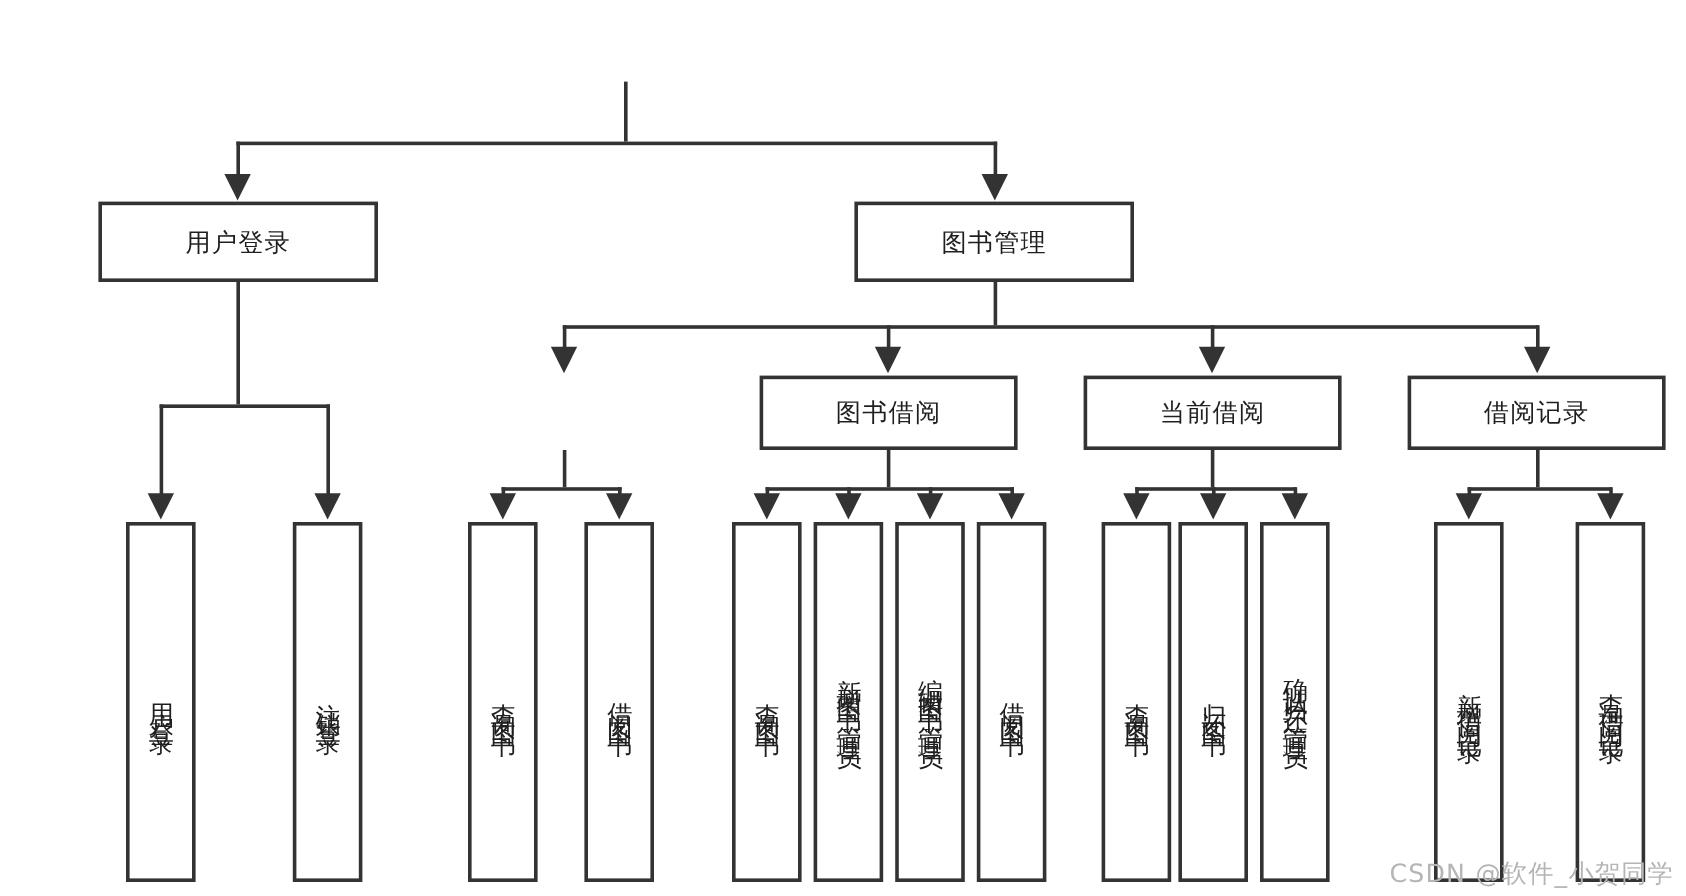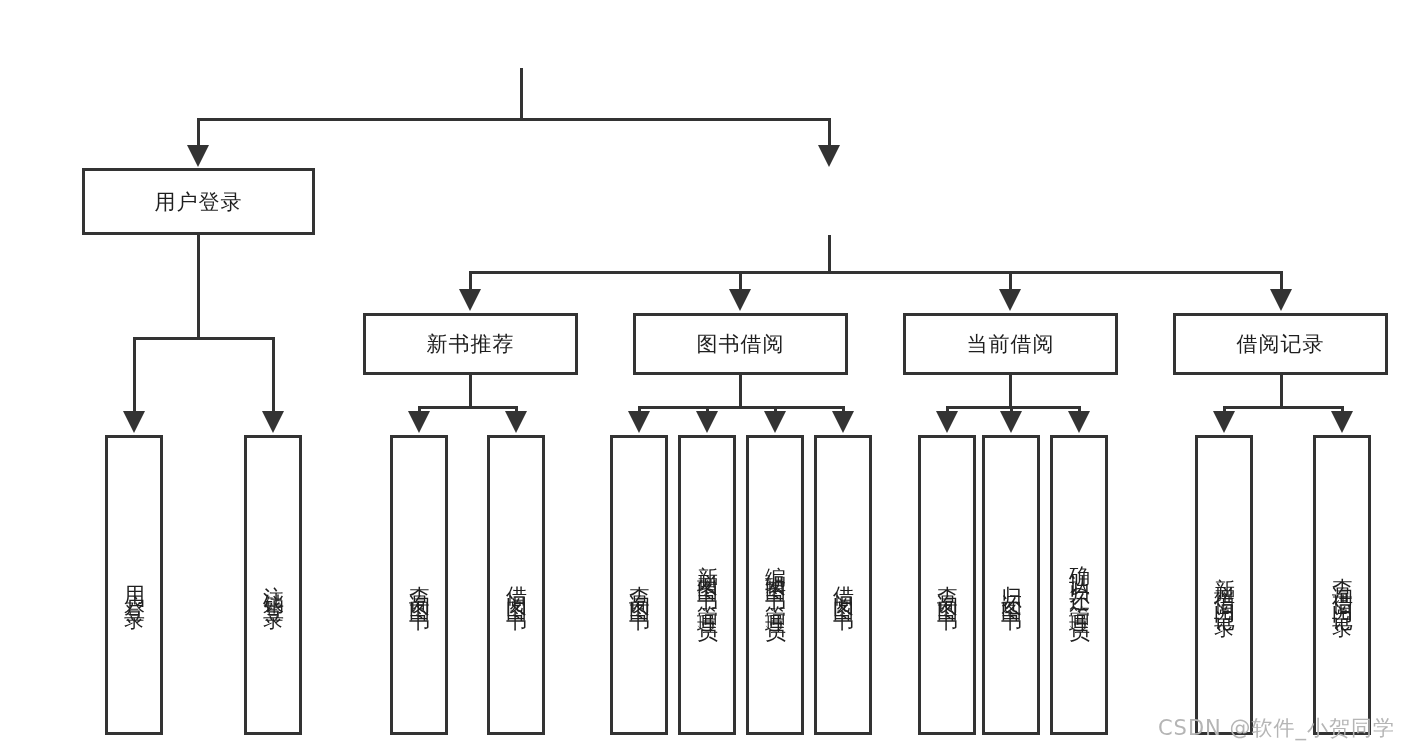--- a/index.html
+++ b/index.html
@@ -42,20 +42,23 @@
     <div class="ln" style="left:197px;top:118px;width:3px;height:29px"></div>
     <div class="arr" style="left:187px;top:145px"></div>
     <div class="ln" style="left:828px;top:118px;width:3px;height:29px"></div>
     <div class="arr" style="left:818px;top:145px"></div>
   </div>
 
   
   <div class="box" style="left:82px;top:168px;width:233px;height:67px">
     <span class="lbl">用户登录</span>
   </div>
+  <div class="box" style="left:712px;top:168px;width:233px;height:67px">
+    <span class="lbl">图书管理</span>
+  </div>
 
   
   <div class="grp">
     <div class="ln" style="left:197px;top:235px;width:3px;height:102px"></div>
     <div class="ln" style="left:133px;top:337px;width:142px;height:3px"></div>
     <div class="ln" style="left:133px;top:337px;width:3px;height:75px"></div>
     <div class="arr" style="left:123px;top:411px"></div>
     <div class="ln" style="left:272px;top:337px;width:3px;height:75px"></div>
     <div class="arr" style="left:262px;top:411px"></div>
   </div>
@@ -68,23 +71,20 @@
     <div class="arr" style="left:459px;top:289px"></div>
     <div class="ln" style="left:739px;top:271px;width:3px;height:20px"></div>
     <div class="arr" style="left:729px;top:289px"></div>
     <div class="ln" style="left:1009px;top:271px;width:3px;height:20px"></div>
     <div class="arr" style="left:999px;top:289px"></div>
     <div class="ln" style="left:1280px;top:271px;width:3px;height:20px"></div>
     <div class="arr" style="left:1270px;top:289px"></div>
   </div>
 
   
-  <div class="box" style="left:363px;top:313px;width:215px;height:62px">
-    <span class="lbl">新书推荐</span>
-  </div>
   <div class="box" style="left:633px;top:313px;width:215px;height:62px">
     <span class="lbl">图书借阅</span>
   </div>
   <div class="box" style="left:903px;top:313px;width:215px;height:62px">
     <span class="lbl">当前借阅</span>
   </div>
   <div class="box" style="left:1173px;top:313px;width:215px;height:62px">
     <span class="lbl">借阅记录</span>
   </div>
 

